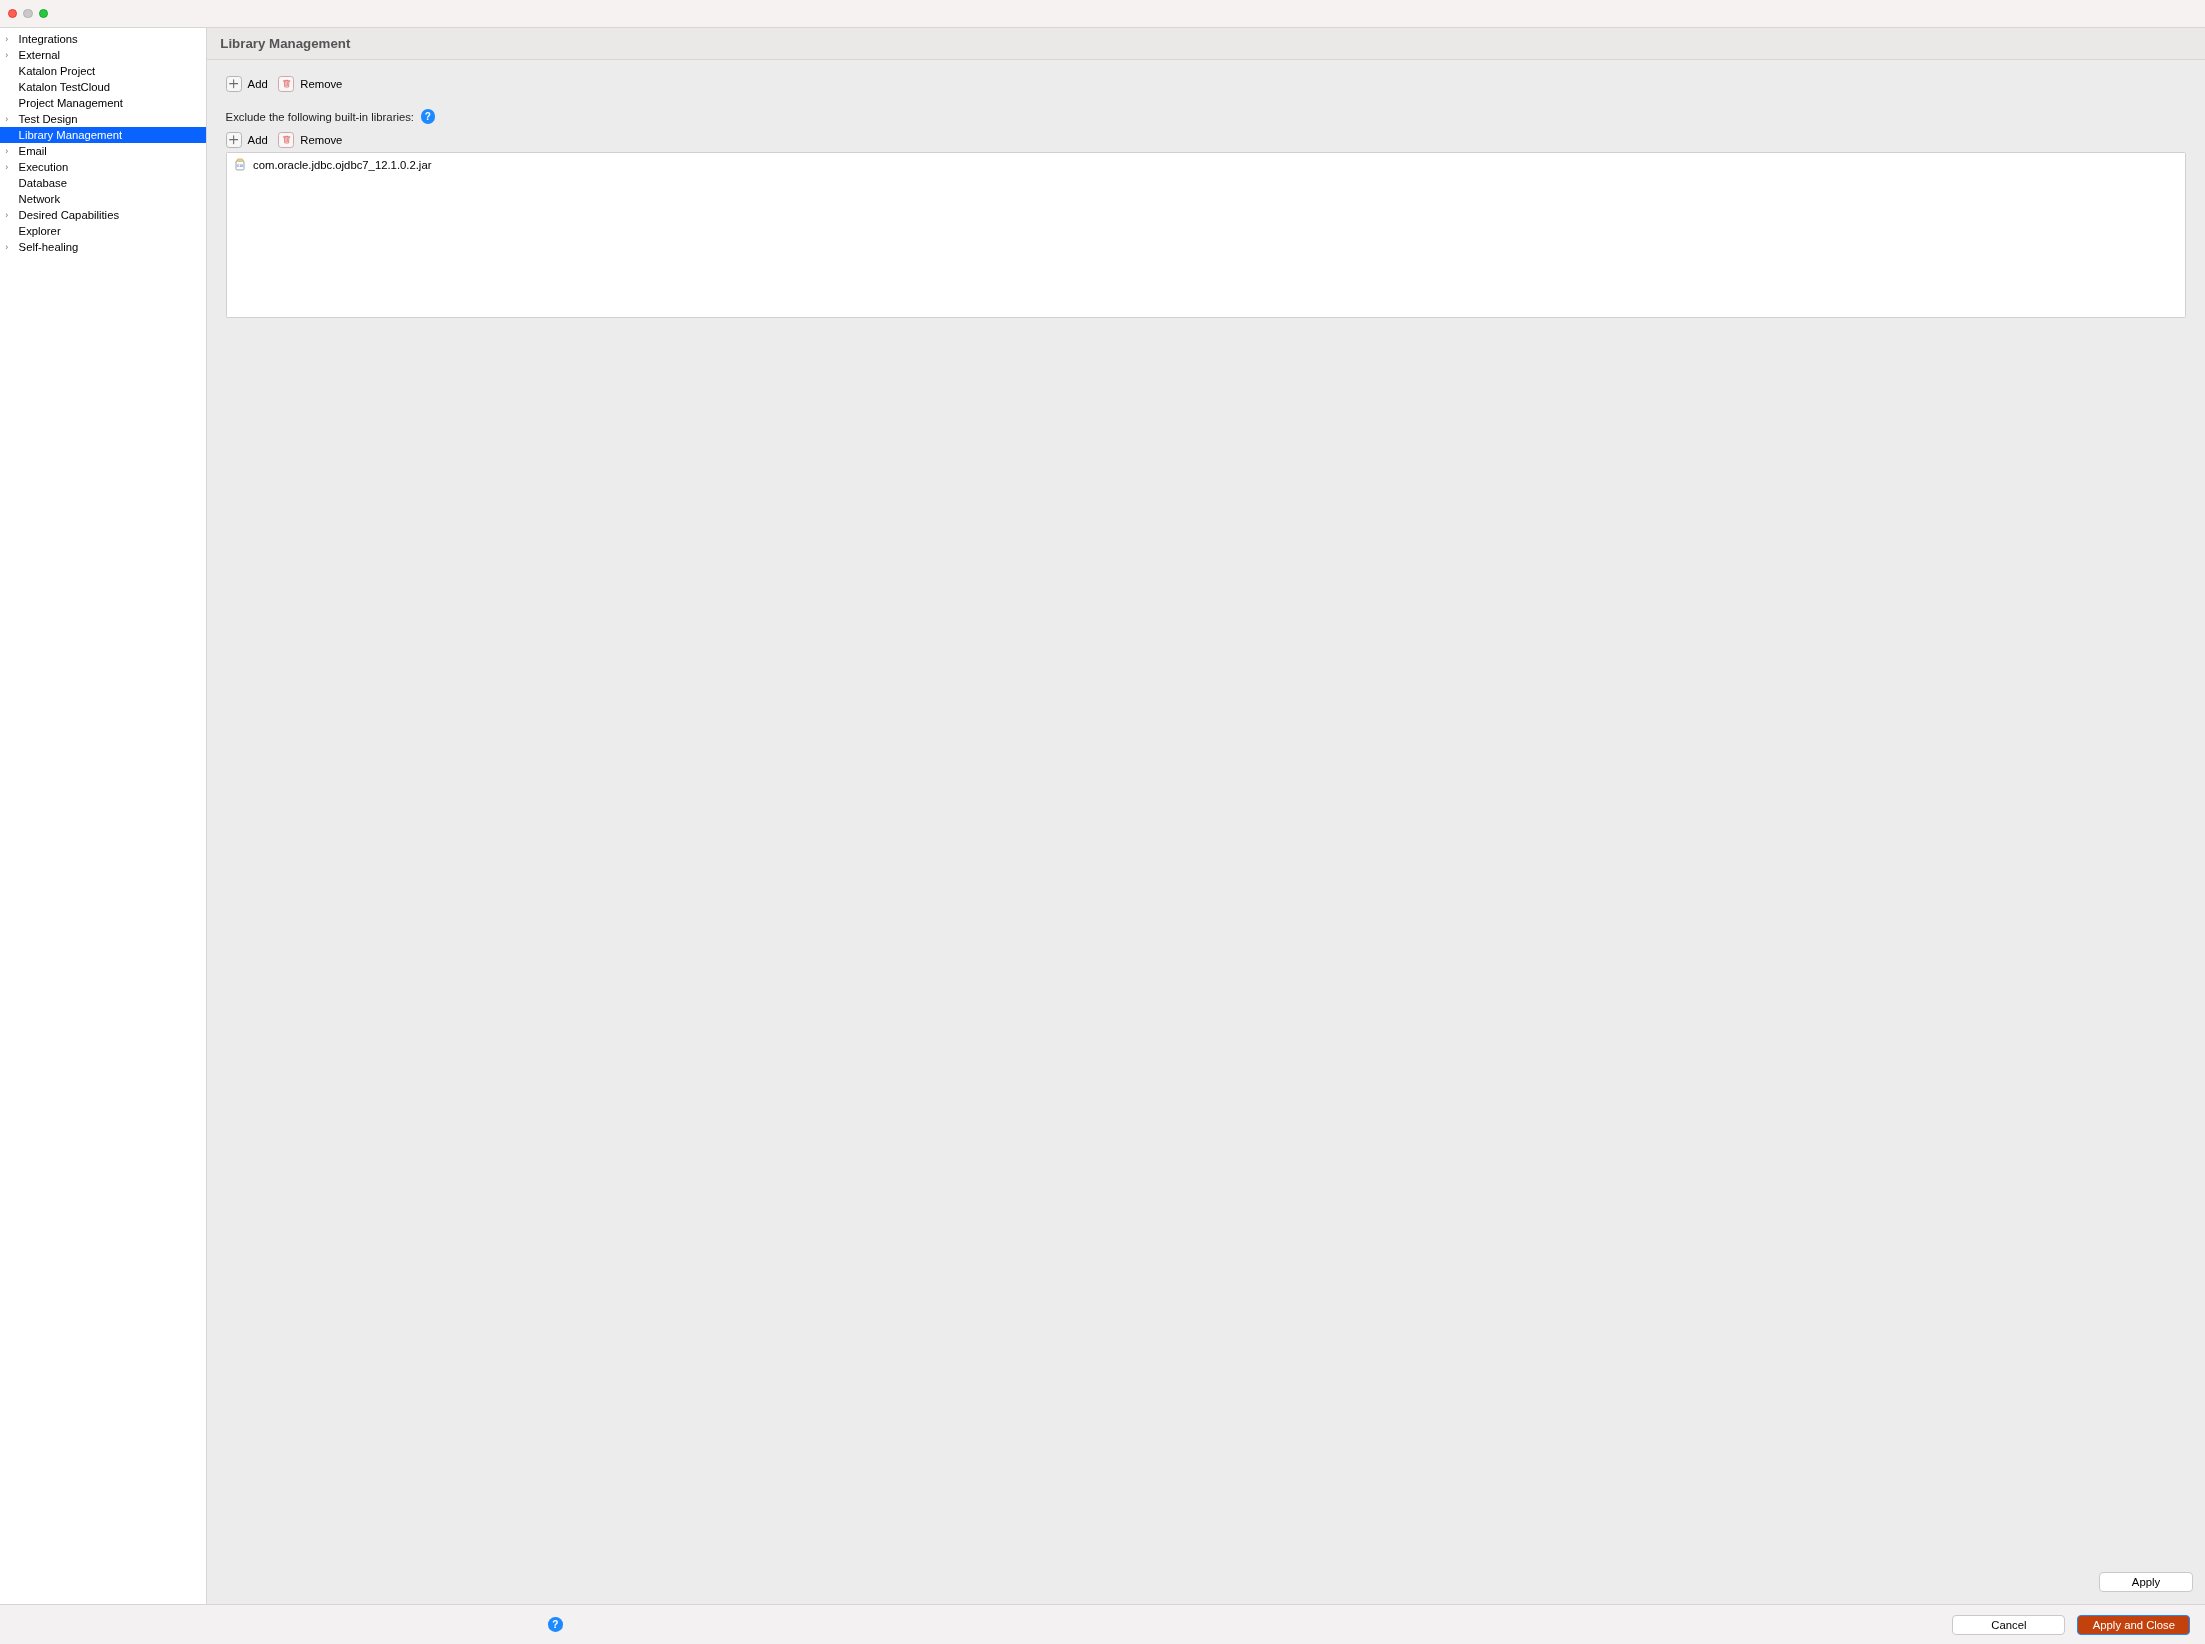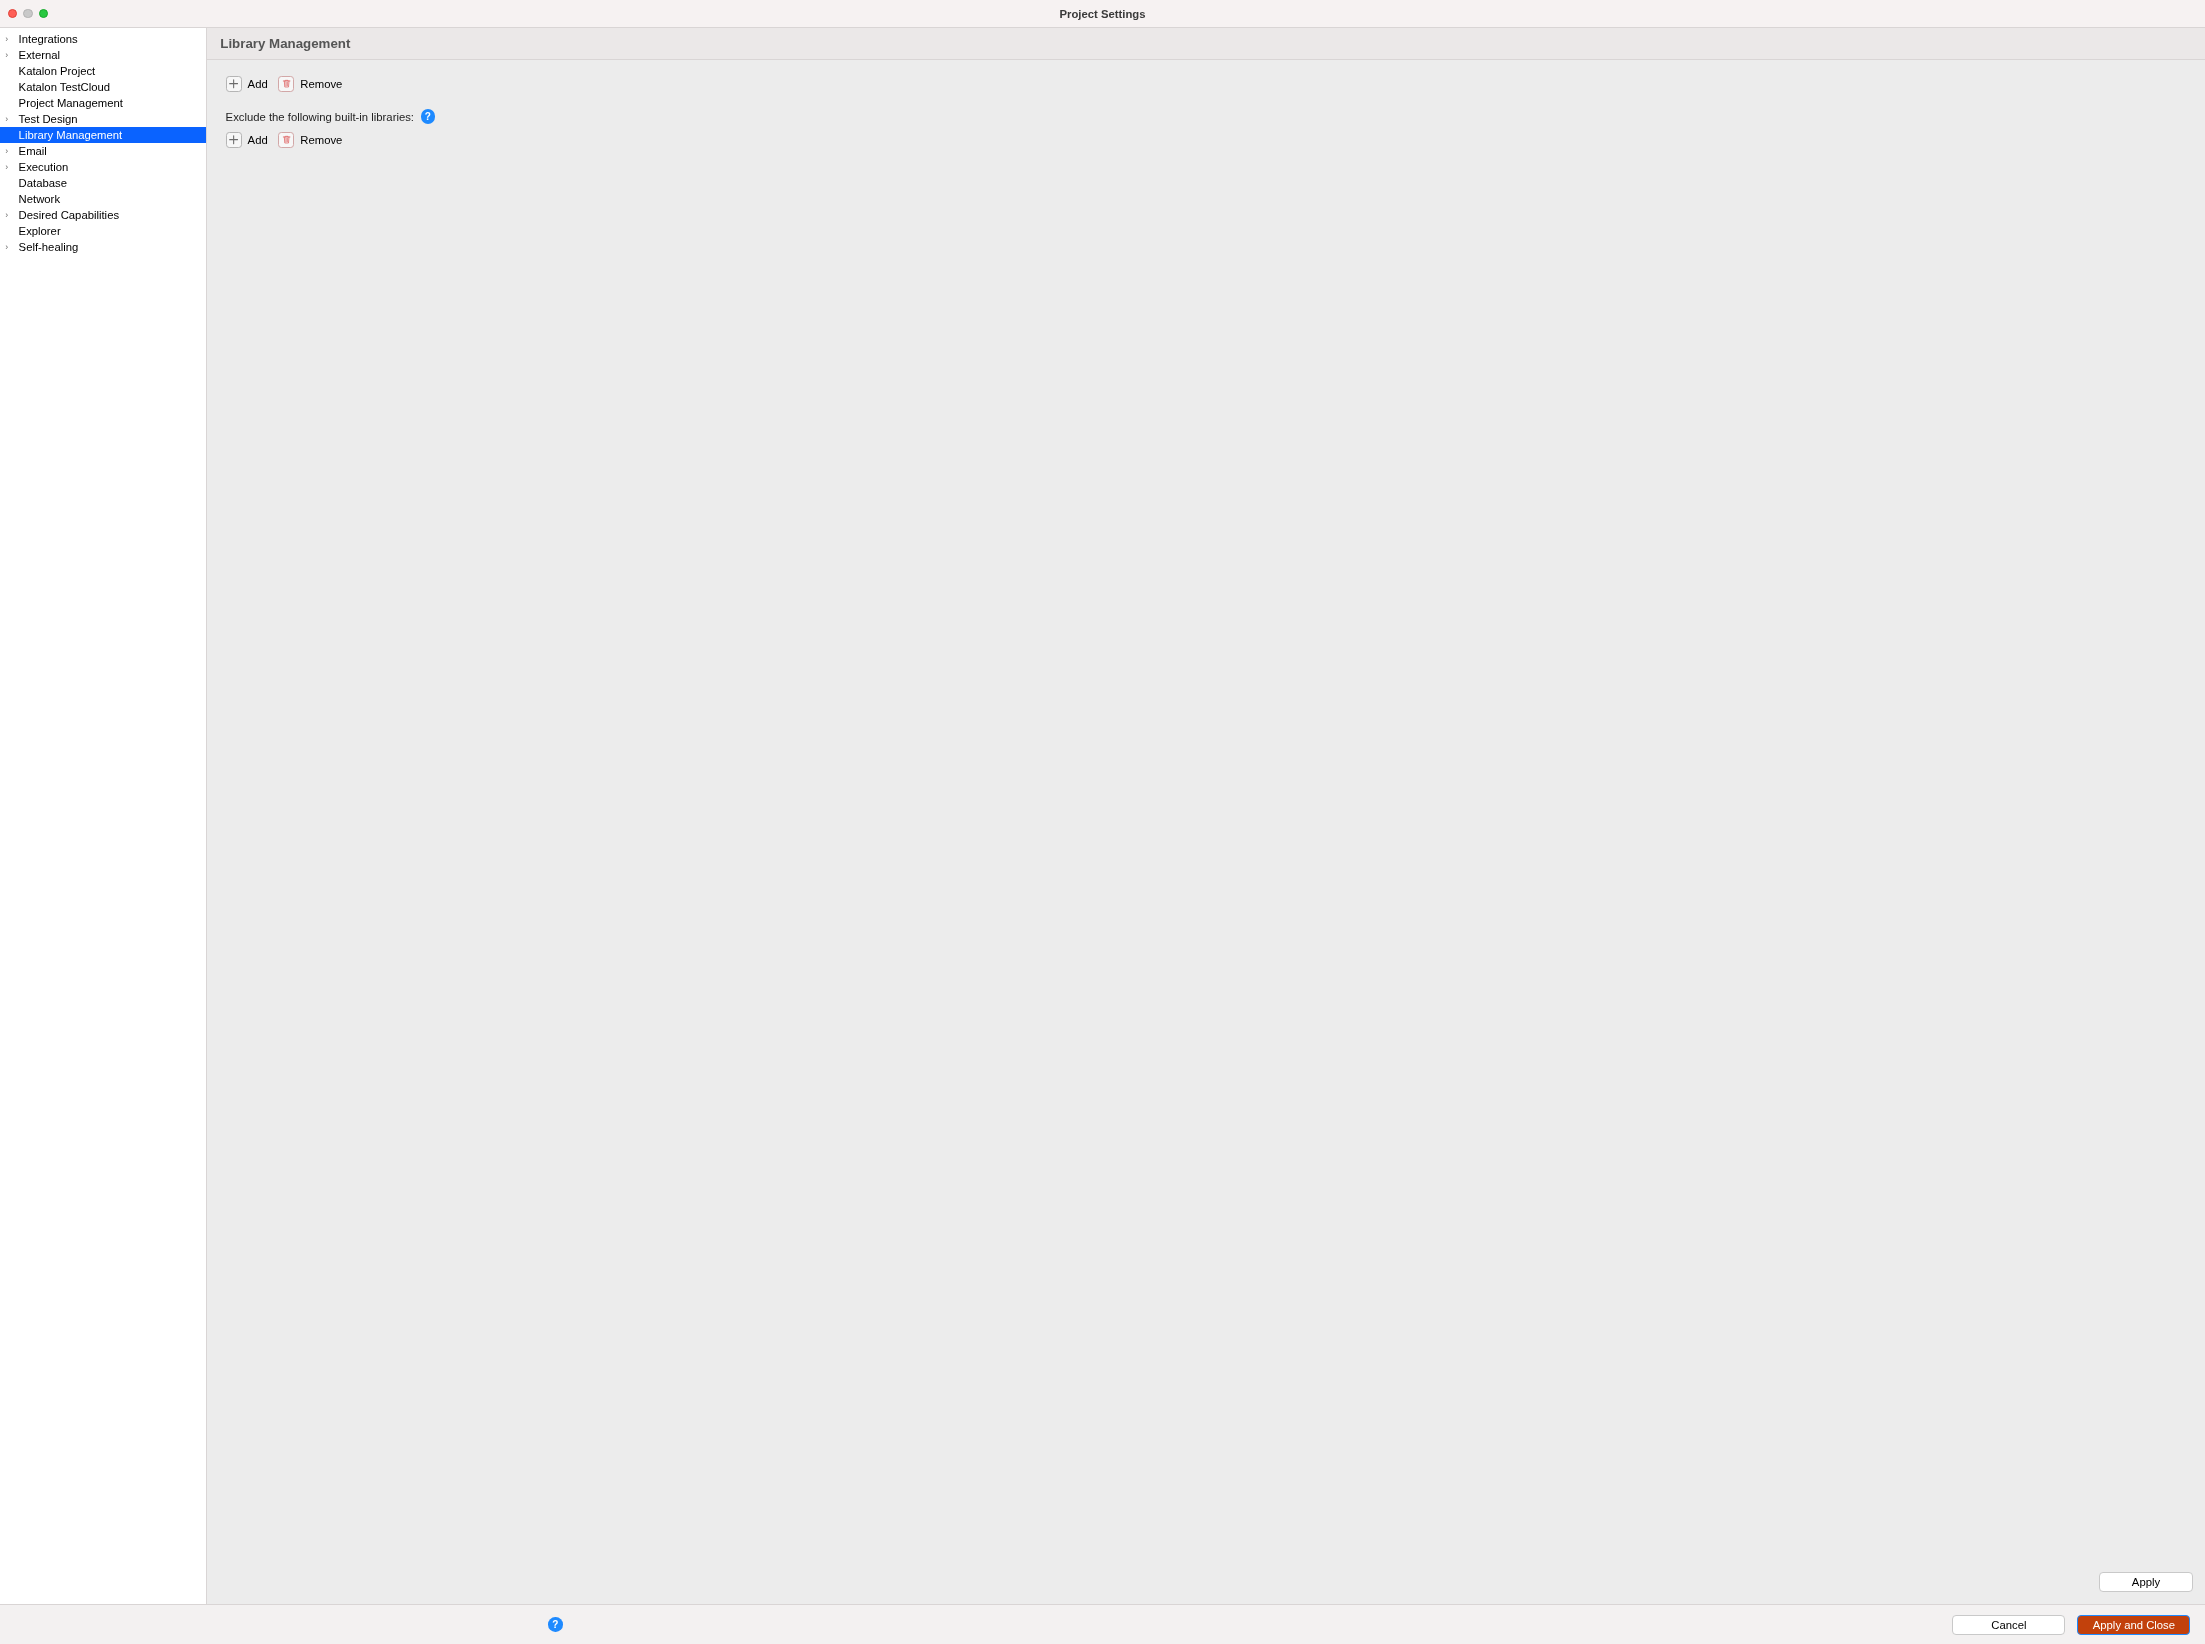--- a/index.html
+++ b/index.html
@@ -214,21 +214,20 @@
 </style>
 </head>
 <body>
 
 <div class="titlebar">
   <div class="traffic-lights">
     <div class="dot dot-close"></div>
     <div class="dot dot-min"></div>
     <div class="dot dot-max"></div>
   </div>
-  <div class="title">Project Settings</div>
 </div>
 
 <div class="main">
 
   <div class="sidebar">
     <div class="tree" id="tree">
         <div class="tree-item">
           <span class="disclosure">›</span>
           <span class="label">Integrations</span>
         </div>
@@ -330,20 +329,32 @@
           </div>
           <div class="tbtn">
             <span class="iconbox trash">
               <svg viewBox="0 0 14 14">
                   <path d="M2 3h10M5 3V2h4v1M3.5 3l.7 9h5.6l.7-9M6 5v5M8 5v5" stroke="currentColor" stroke-width="1.2" fill="none" stroke-linecap="round"></path>
                 </svg>
             </span>
             <span>Remove</span>
           </div>
         </div>
+        <div class="listbox" id="exclude-list">
+            <div class="list-row">
+              <span class="jar-icon">
+                <svg viewBox="0 0 18 20" style="font-size:17px">
+                  <rect x="3" y="4" width="12" height="14" rx="2" fill="#fff" stroke="#7a8aa6" stroke-width="1.2"></rect>
+                  <rect x="5" y="1.5" width="8" height="3.5" rx="1" fill="#f7d77b" stroke="#c2a53e" stroke-width="1"></rect>
+                  <text x="9" y="14" text-anchor="middle" font-size="6" fill="#3a6aa0" font-family="Arial">010</text>
+                </svg>
+              </span>
+              <span>com.oracle.jdbc.ojdbc7_12.1.0.2.jar</span>
+            </div>
+          </div>
       </div>
 
     </div>
 
     <div class="apply-row">
       <div class="btn small">Apply</div>
     </div>
 
   </div>
 

